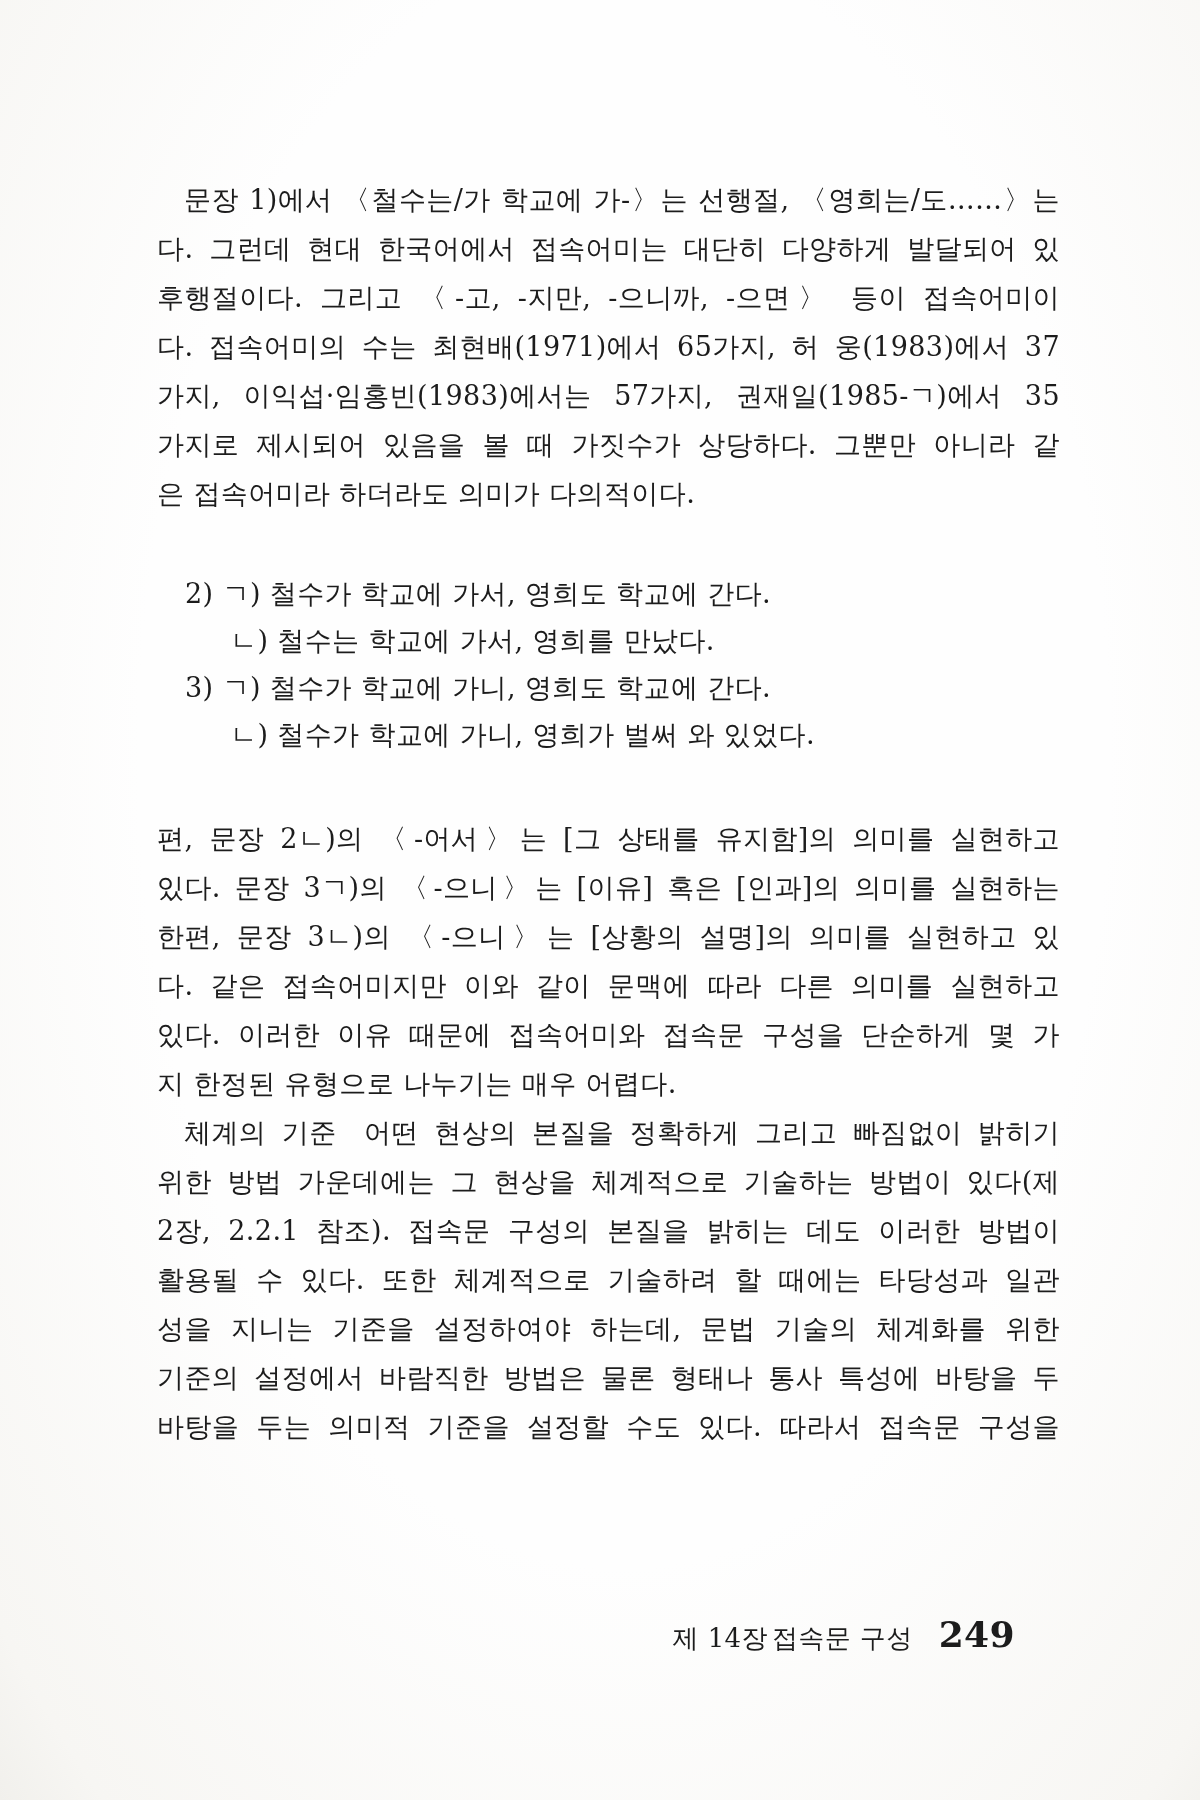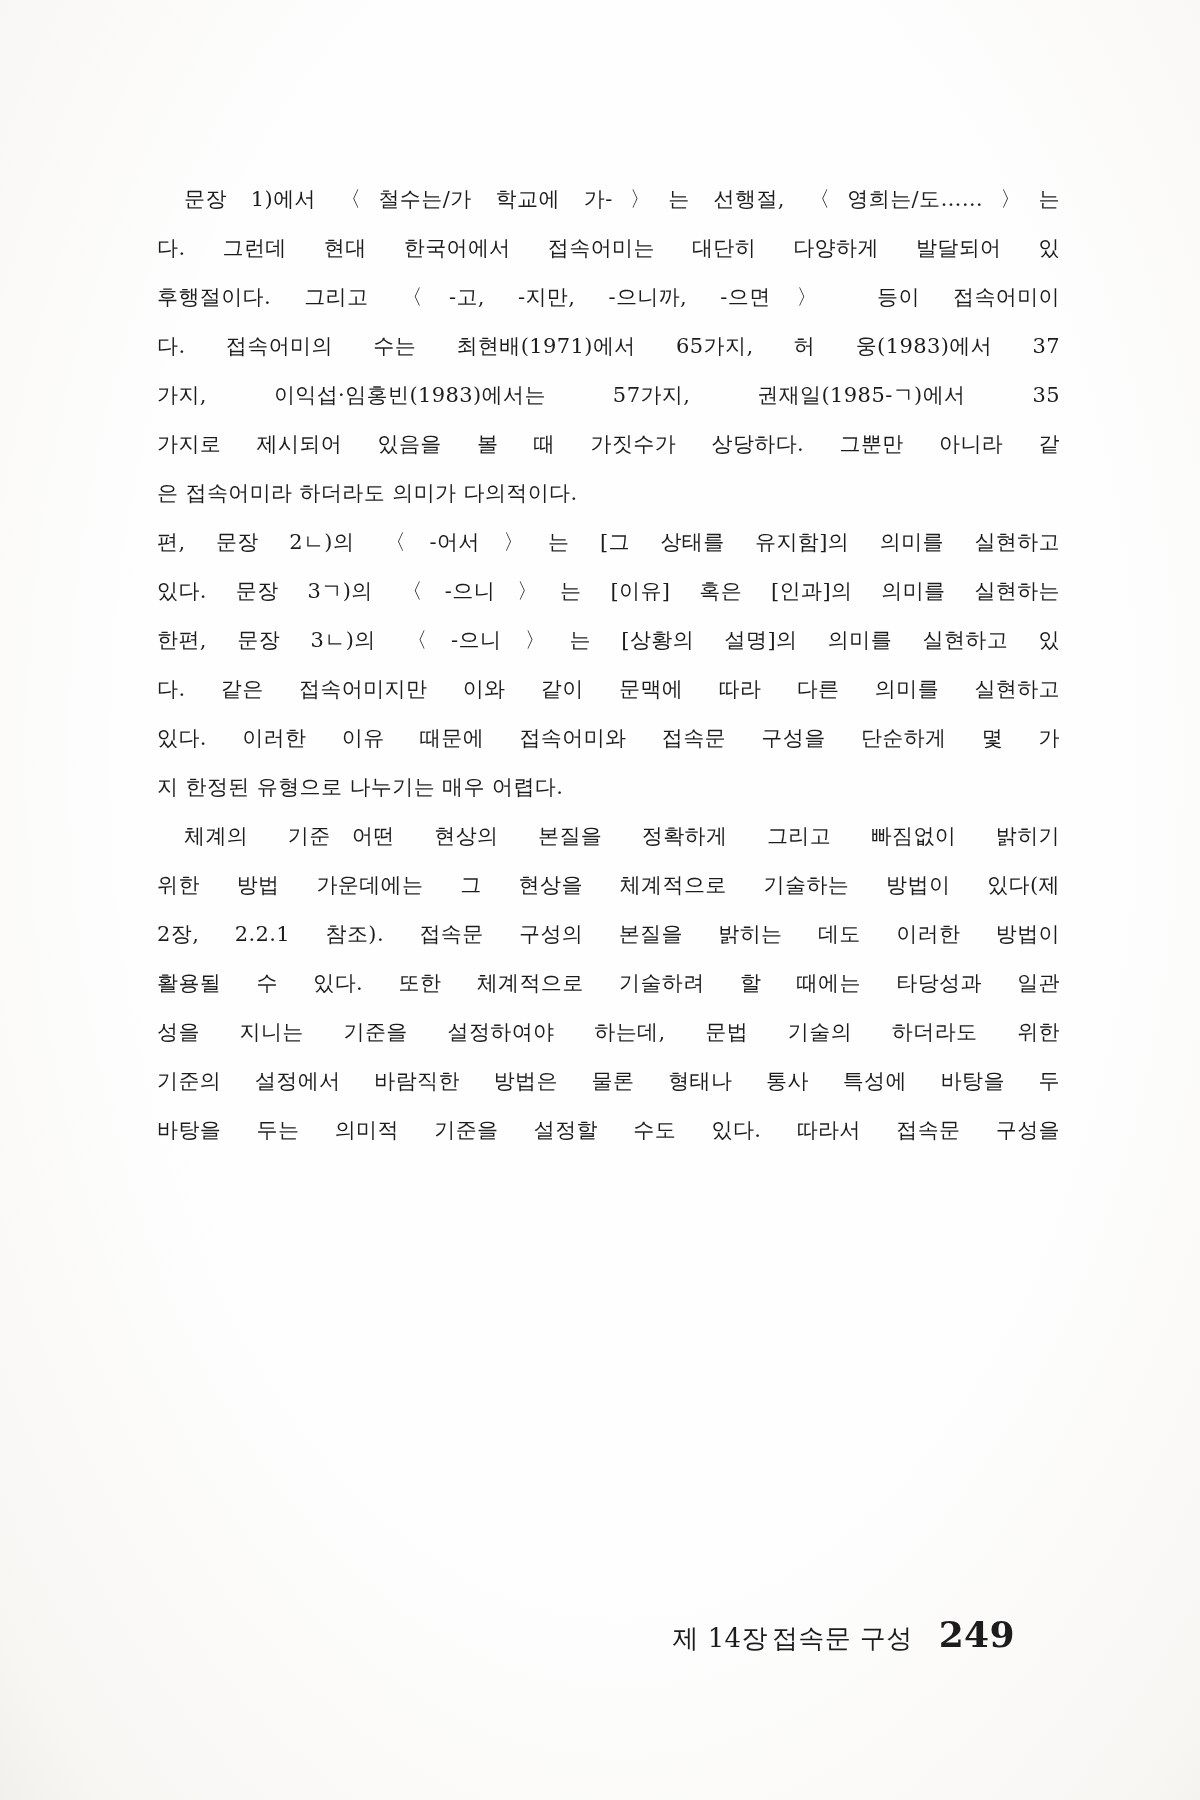--- a/index.html
+++ b/index.html
@@ -18,21 +18,21 @@
     color: #1c1c1c;
     overflow: hidden;
   }
   .content {
     position: absolute;
     left: 157px;
     top: 175px;
     width: 903px;
   }
   .line {
-    font-size: 21px;
+    font-size: 27px;
     line-height: 49px;
     height: 49px;
     overflow: hidden;
     letter-spacing: 0.4px;
     text-align: left;
     white-space: normal;
   }
   
   .jl {
     text-align: justify;
@@ -72,36 +72,42 @@
     <div class="para">
       <div class="line jl ind">문장 1)에서 〈철수는/가 학교에 가-〉는 선행절, 〈영희는/도……〉는</div>
       <div class="line jl">다. 그런데 현대 한국어에서 접속어미는 대단히 다양하게 발달되어 있</div>
       <div class="line jl">후행절이다. 그리고 〈-고, -지만, -으니까, -으면〉 등이 접속어미이</div>
       <div class="line jl">다. 접속어미의 수는 최현배(1971)에서 65가지, 허 웅(1983)에서 37</div>
       <div class="line jl">가지, 이익섭·임홍빈(1983)에서는 57가지, 권재일(1985-ㄱ)에서 35</div>
       <div class="line jl">가지로 제시되어 있음을 볼 때 가짓수가 상당하다. 그뿐만 아니라 같</div>
       <div class="line">은 접속어미라 하더라도 의미가 다의적이다.</div>
     </div>
 
+    <div class="examples">
+      <div class="line ex-main">2) ㄱ) 철수가 학교에 가서, 영희도 학교에 간다.</div>
+      <div class="line ex-sub">ㄴ) 철수는 학교에 가서, 영희를 만났다.</div>
+      <div class="line ex-main">3) ㄱ) 철수가 학교에 가니, 영희도 학교에 간다.</div>
+      <div class="line ex-sub">ㄴ) 철수가 학교에 가니, 영희가 벌써 와 있었다.</div>
+    </div>
 
     <div class="para">
       <div class="line jl">편, 문장 2ㄴ)의 〈-어서〉는 [그 상태를 유지함]의 의미를 실현하고</div>
       <div class="line jl">있다. 문장 3ㄱ)의 〈-으니〉는 [이유] 혹은 [인과]의 의미를 실현하는</div>
       <div class="line jl">한편, 문장 3ㄴ)의 〈-으니〉는 [상황의 설명]의 의미를 실현하고 있</div>
       <div class="line jl">다. 같은 접속어미지만 이와 같이 문맥에 따라 다른 의미를 실현하고</div>
       <div class="line jl">있다. 이러한 이유 때문에 접속어미와 접속문 구성을 단순하게 몇 가</div>
       <div class="line">지 한정된 유형으로 나누기는 매우 어렵다.</div>
     </div>
 
     <div class="para">
       <div class="line jl ind">체계의 기준 어떤 현상의 본질을 정확하게 그리고 빠짐없이 밝히기</div>
       <div class="line jl">위한 방법 가운데에는 그 현상을 체계적으로 기술하는 방법이 있다(제</div>
       <div class="line jl">2장, 2.2.1 참조). 접속문 구성의 본질을 밝히는 데도 이러한 방법이</div>
       <div class="line jl">활용될 수 있다. 또한 체계적으로 기술하려 할 때에는 타당성과 일관</div>
-      <div class="line jl">성을 지니는 기준을 설정하여야 하는데, 문법 기술의 하더라도 위한</div>
+      <div class="line jl">성을 지니는 기준을 설정하여야 하는데, 문법 기술의 체계화를 위한</div>
       <div class="line jl">기준의 설정에서 바람직한 방법은 물론 형태나 통사 특성에 바탕을 두</div>
       <div class="line jl">바탕을 두는 의미적 기준을 설정할 수도 있다. 따라서 접속문 구성을</div>
     </div>
 
   </div>
 
   <div class="footer">
     <span class="ft-label">제 14장</span><span class="ft-title">접속문 구성</span><span class="ft-page">249</span>
   </div>
 </div>

